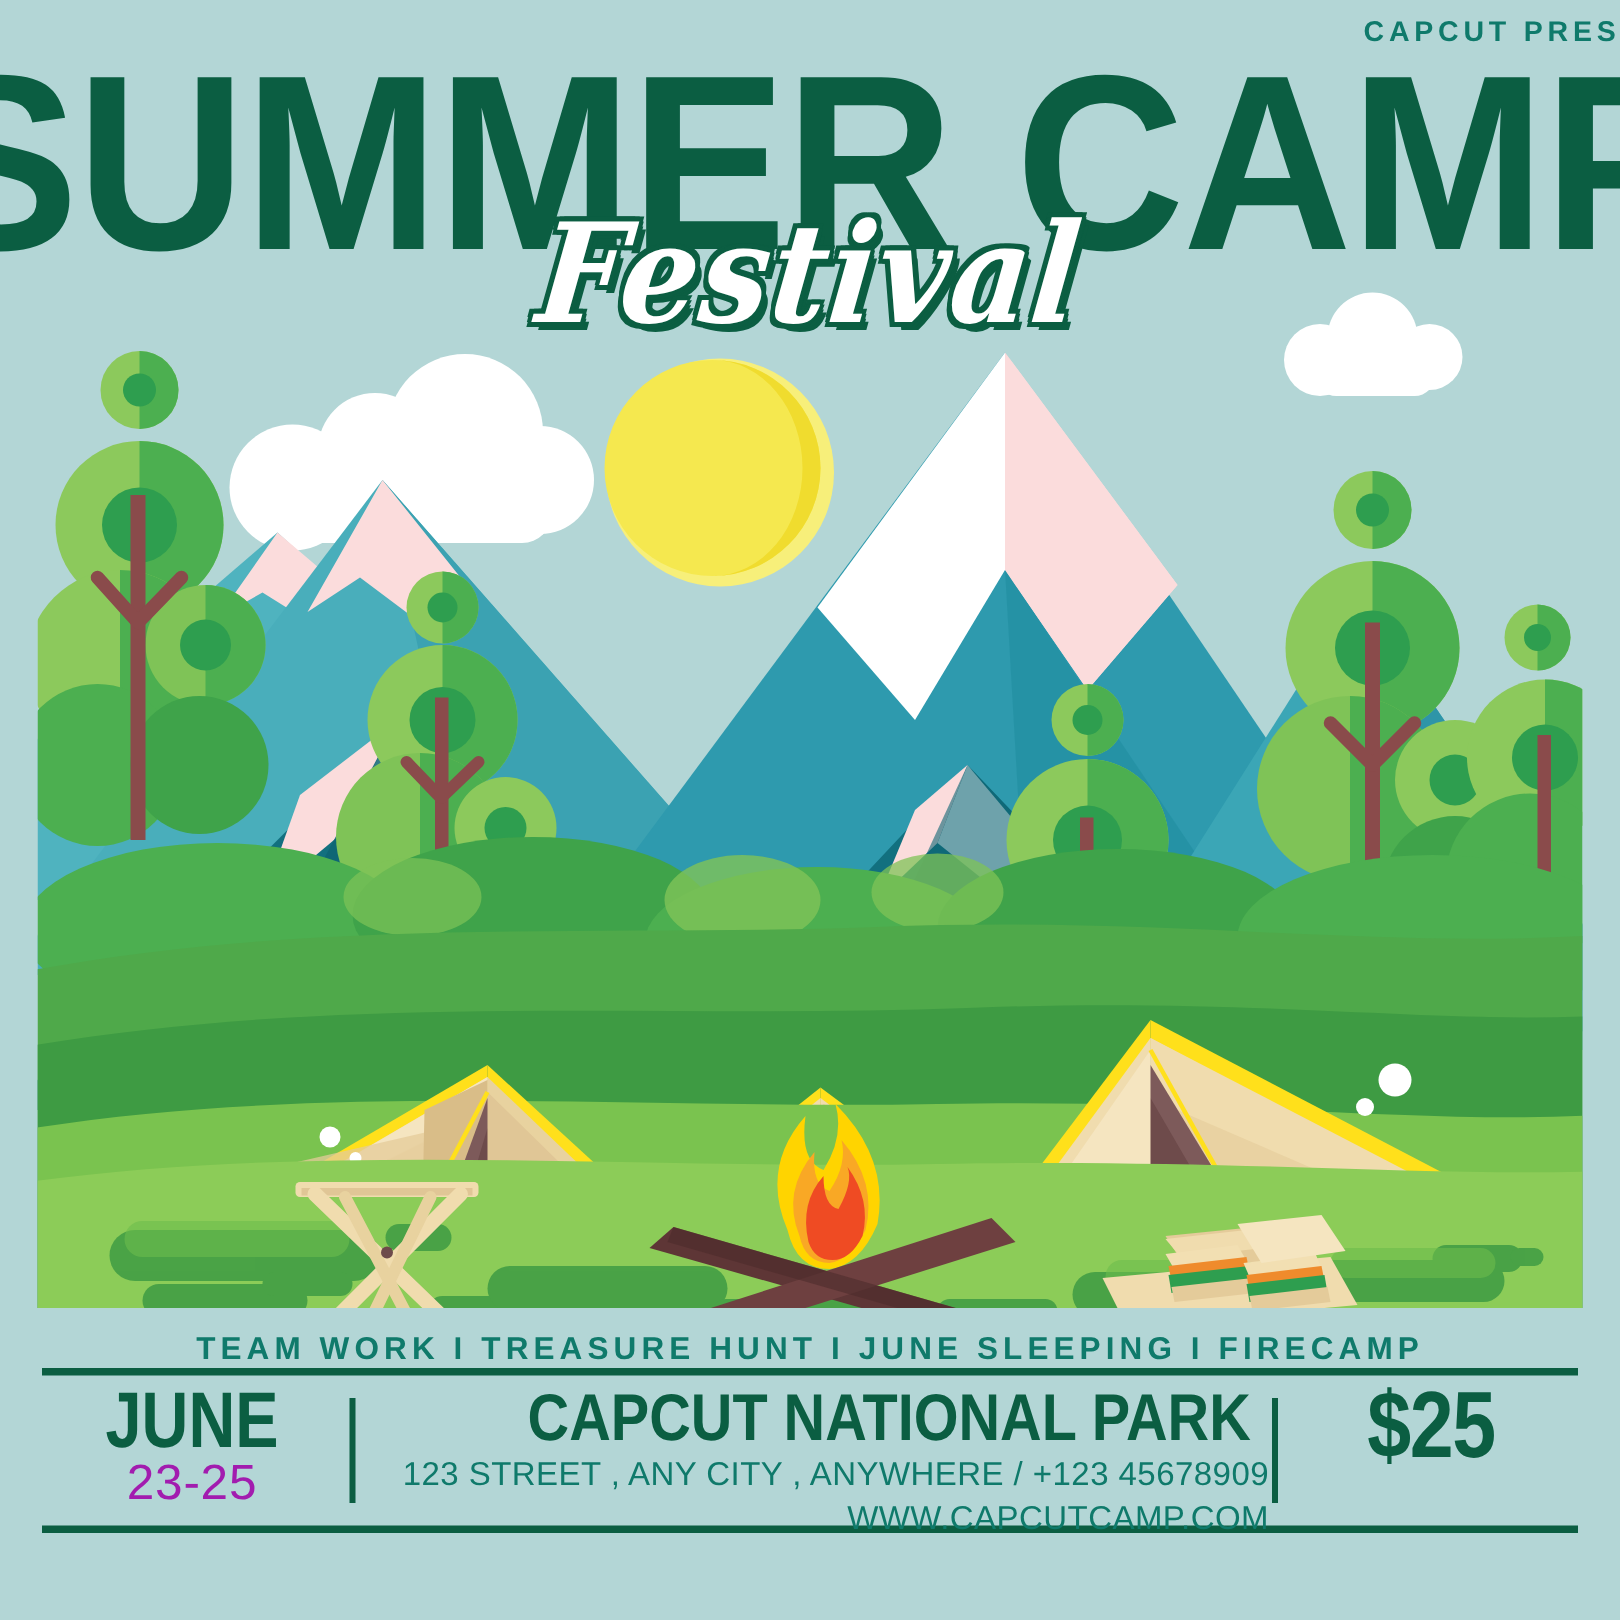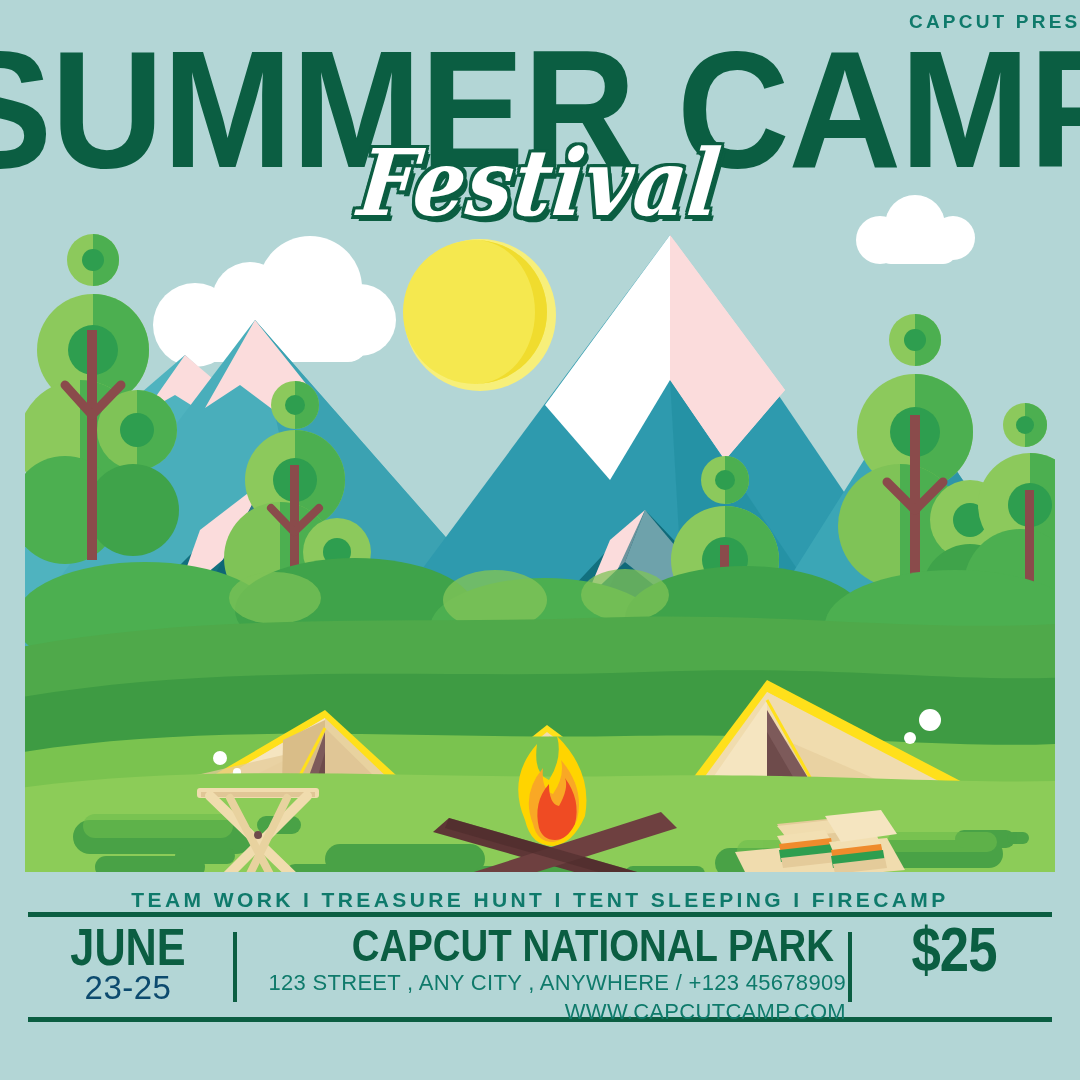--- a/index.html
+++ b/index.html
@@ -96,21 +96,21 @@
   .f-date{
     position:absolute;left:0;top:12px;width:200px;text-align:center;
   }
   .f-month{
     font-size:47px;font-weight:700;color:#0b5e42;
     font-family:"Liberation Sans Narrow","Liberation Sans",sans-serif;
     letter-spacing:0px;line-height:46px;
     transform:scaleX(0.92) scaleY(1.12);
   }
   .f-days{
-    font-size:33px;font-weight:400;color:#0c4a6e;
+    font-size:33px;font-weight:400;color:#a21caf;
     line-height:36px;letter-spacing:0.5px;
     font-family:"Liberation Sans Narrow","Liberation Sans",sans-serif;
   }
 
   .f-center{
     position:absolute;left:212px;top:12px;width:606px;text-align:right;
   }
   .f-park{
     font-size:40px;font-weight:700;color:#0b5e42;
     font-family:"Liberation Sans Narrow","Liberation Sans",sans-serif;
@@ -429,21 +429,21 @@
         <path d="M808 684 L860 678 L862 688 L810 694 Z" fill="#e4cb9a"></path>
       </g>
       <path d="M800 636 L856 630 L872 654 L816 662 Z" fill="#f5e5c0"></path>
     </g>
 
   </g>
 </svg>
 </div>
 
 <div class="activities">
-  <div class="act-line">TEAM WORK  I  TREASURE HUNT  I  TENT SLEEPING  I  FIRECAMP</div>
+  <div class="act-line">TEAM WORK  I  TREASURE HUNT  I  JUNE SLEEPING  I  FIRECAMP</div>
 </div>
 
 <div class="footer">
   <div class="rule top"></div>
   <div class="rule bot"></div>
   <div class="vrule v1"></div>
   <div class="vrule v2"></div>
 
   <div class="f-date">
     <div class="f-month">JUNE</div>

